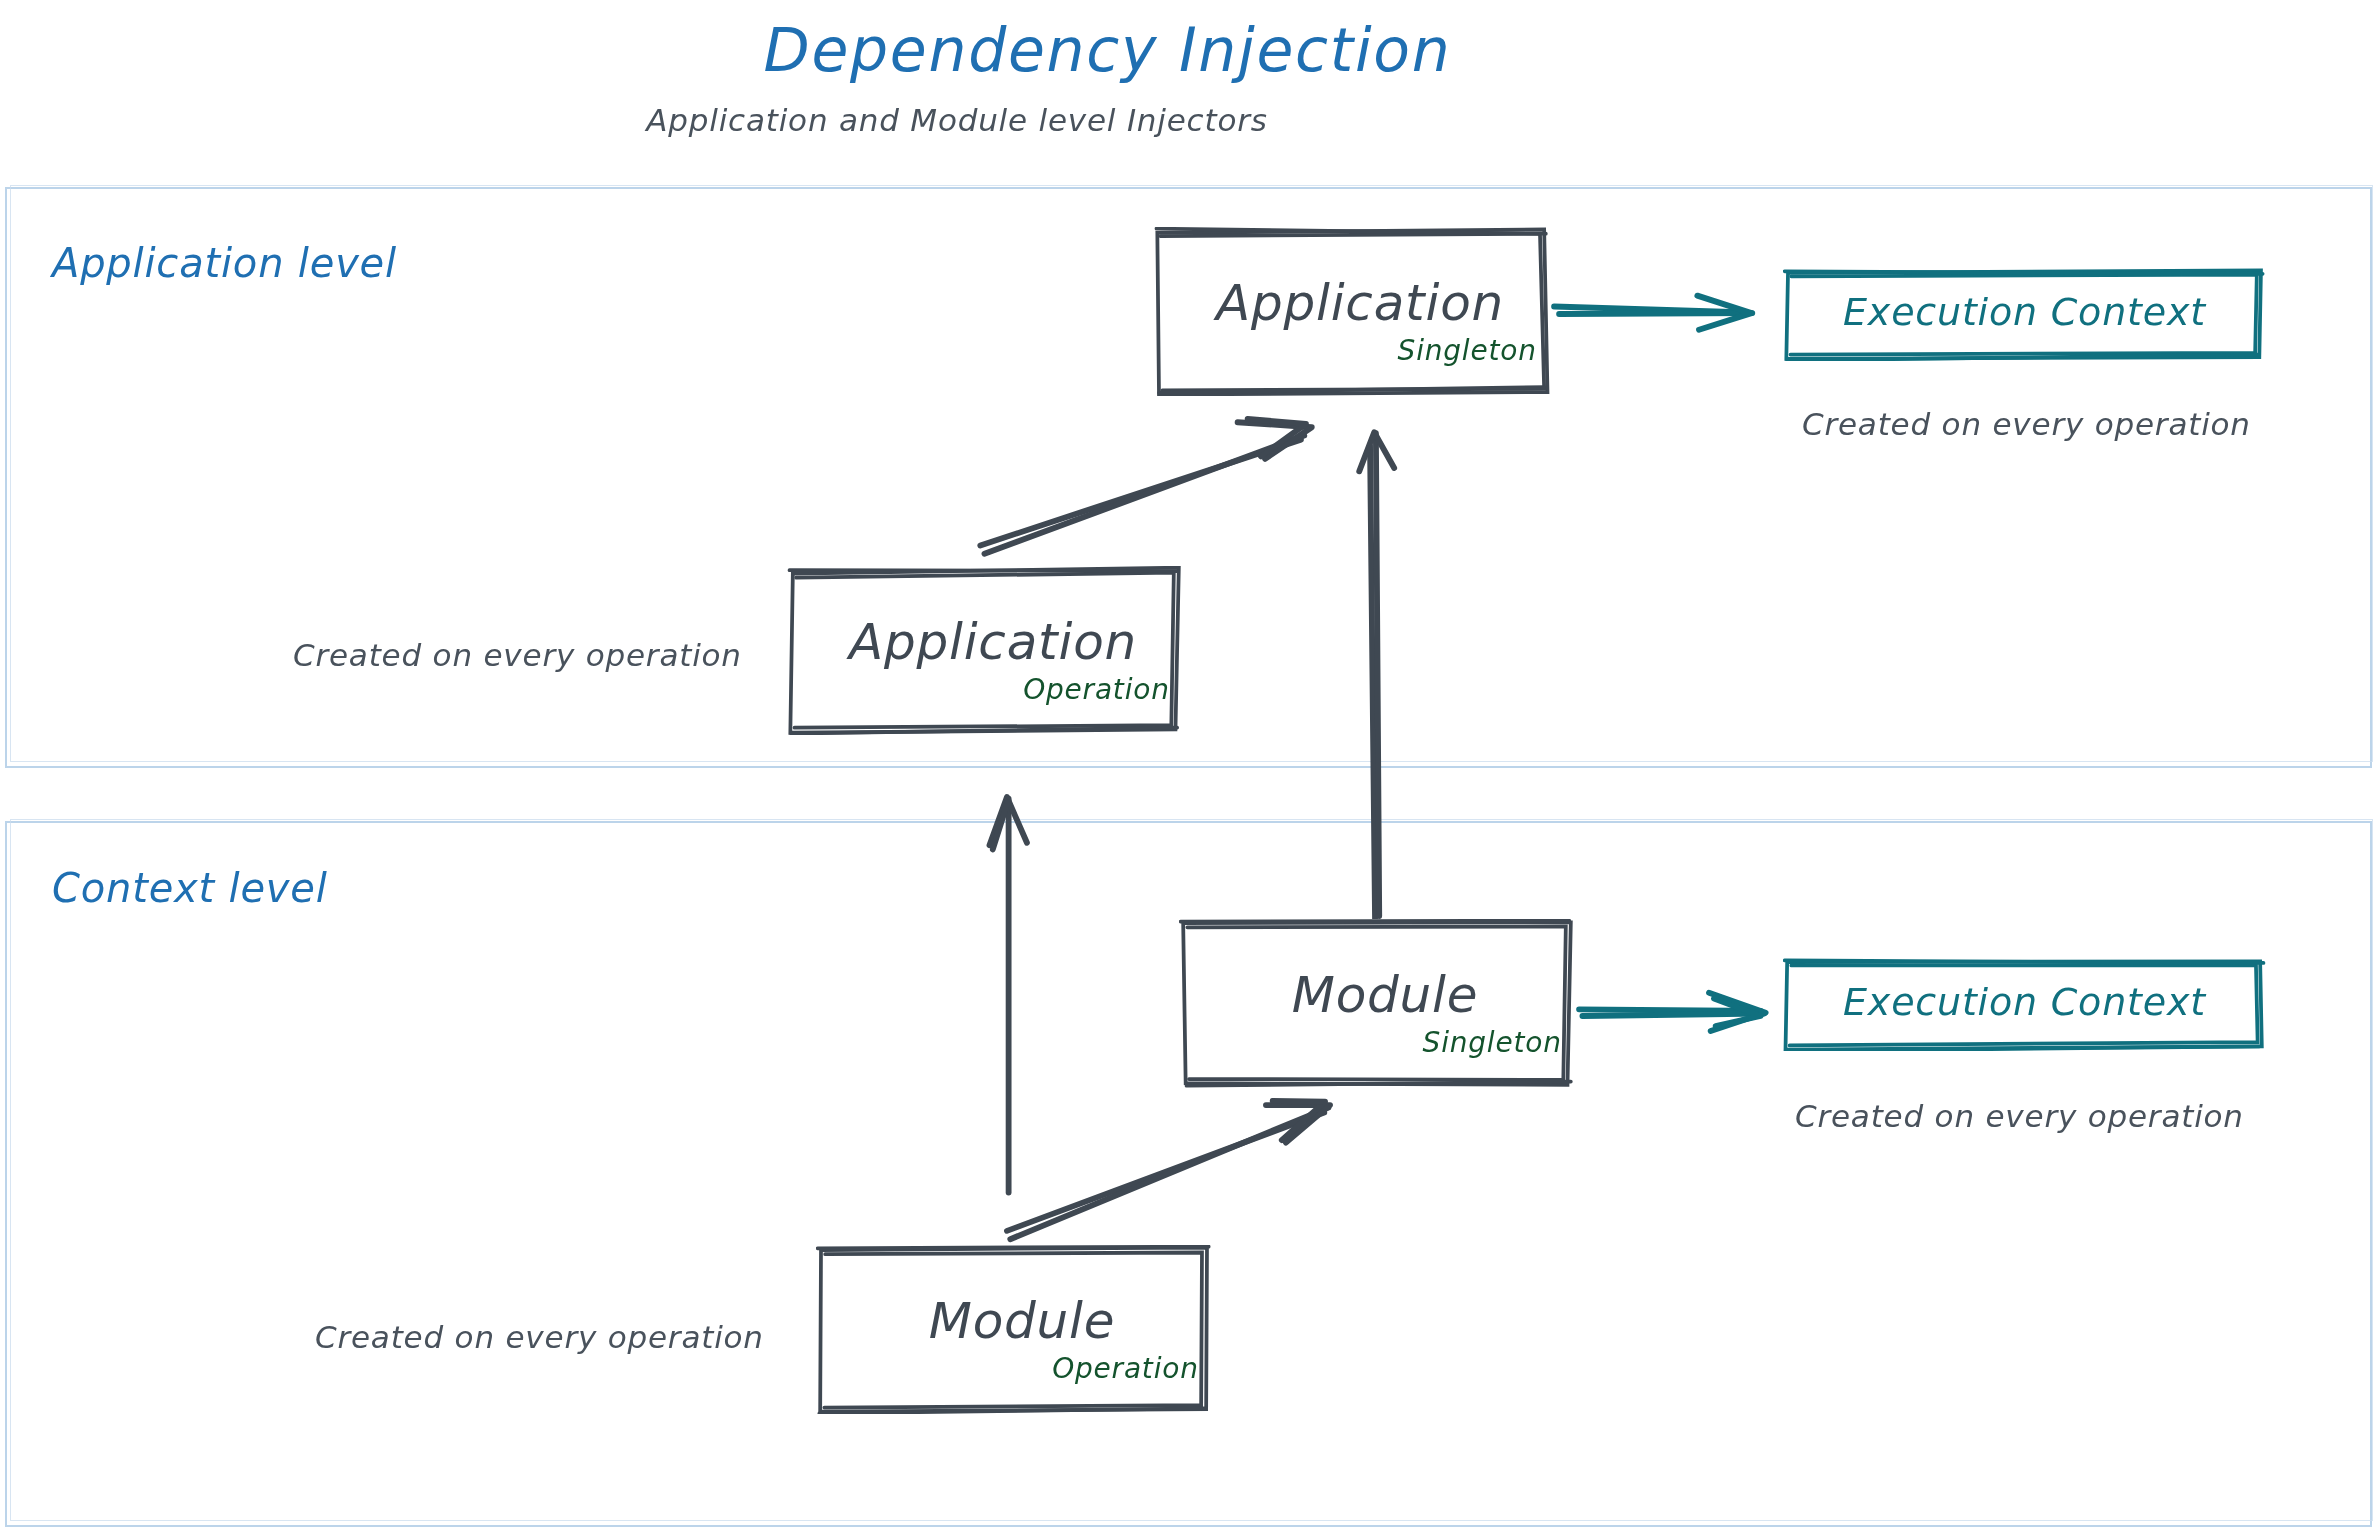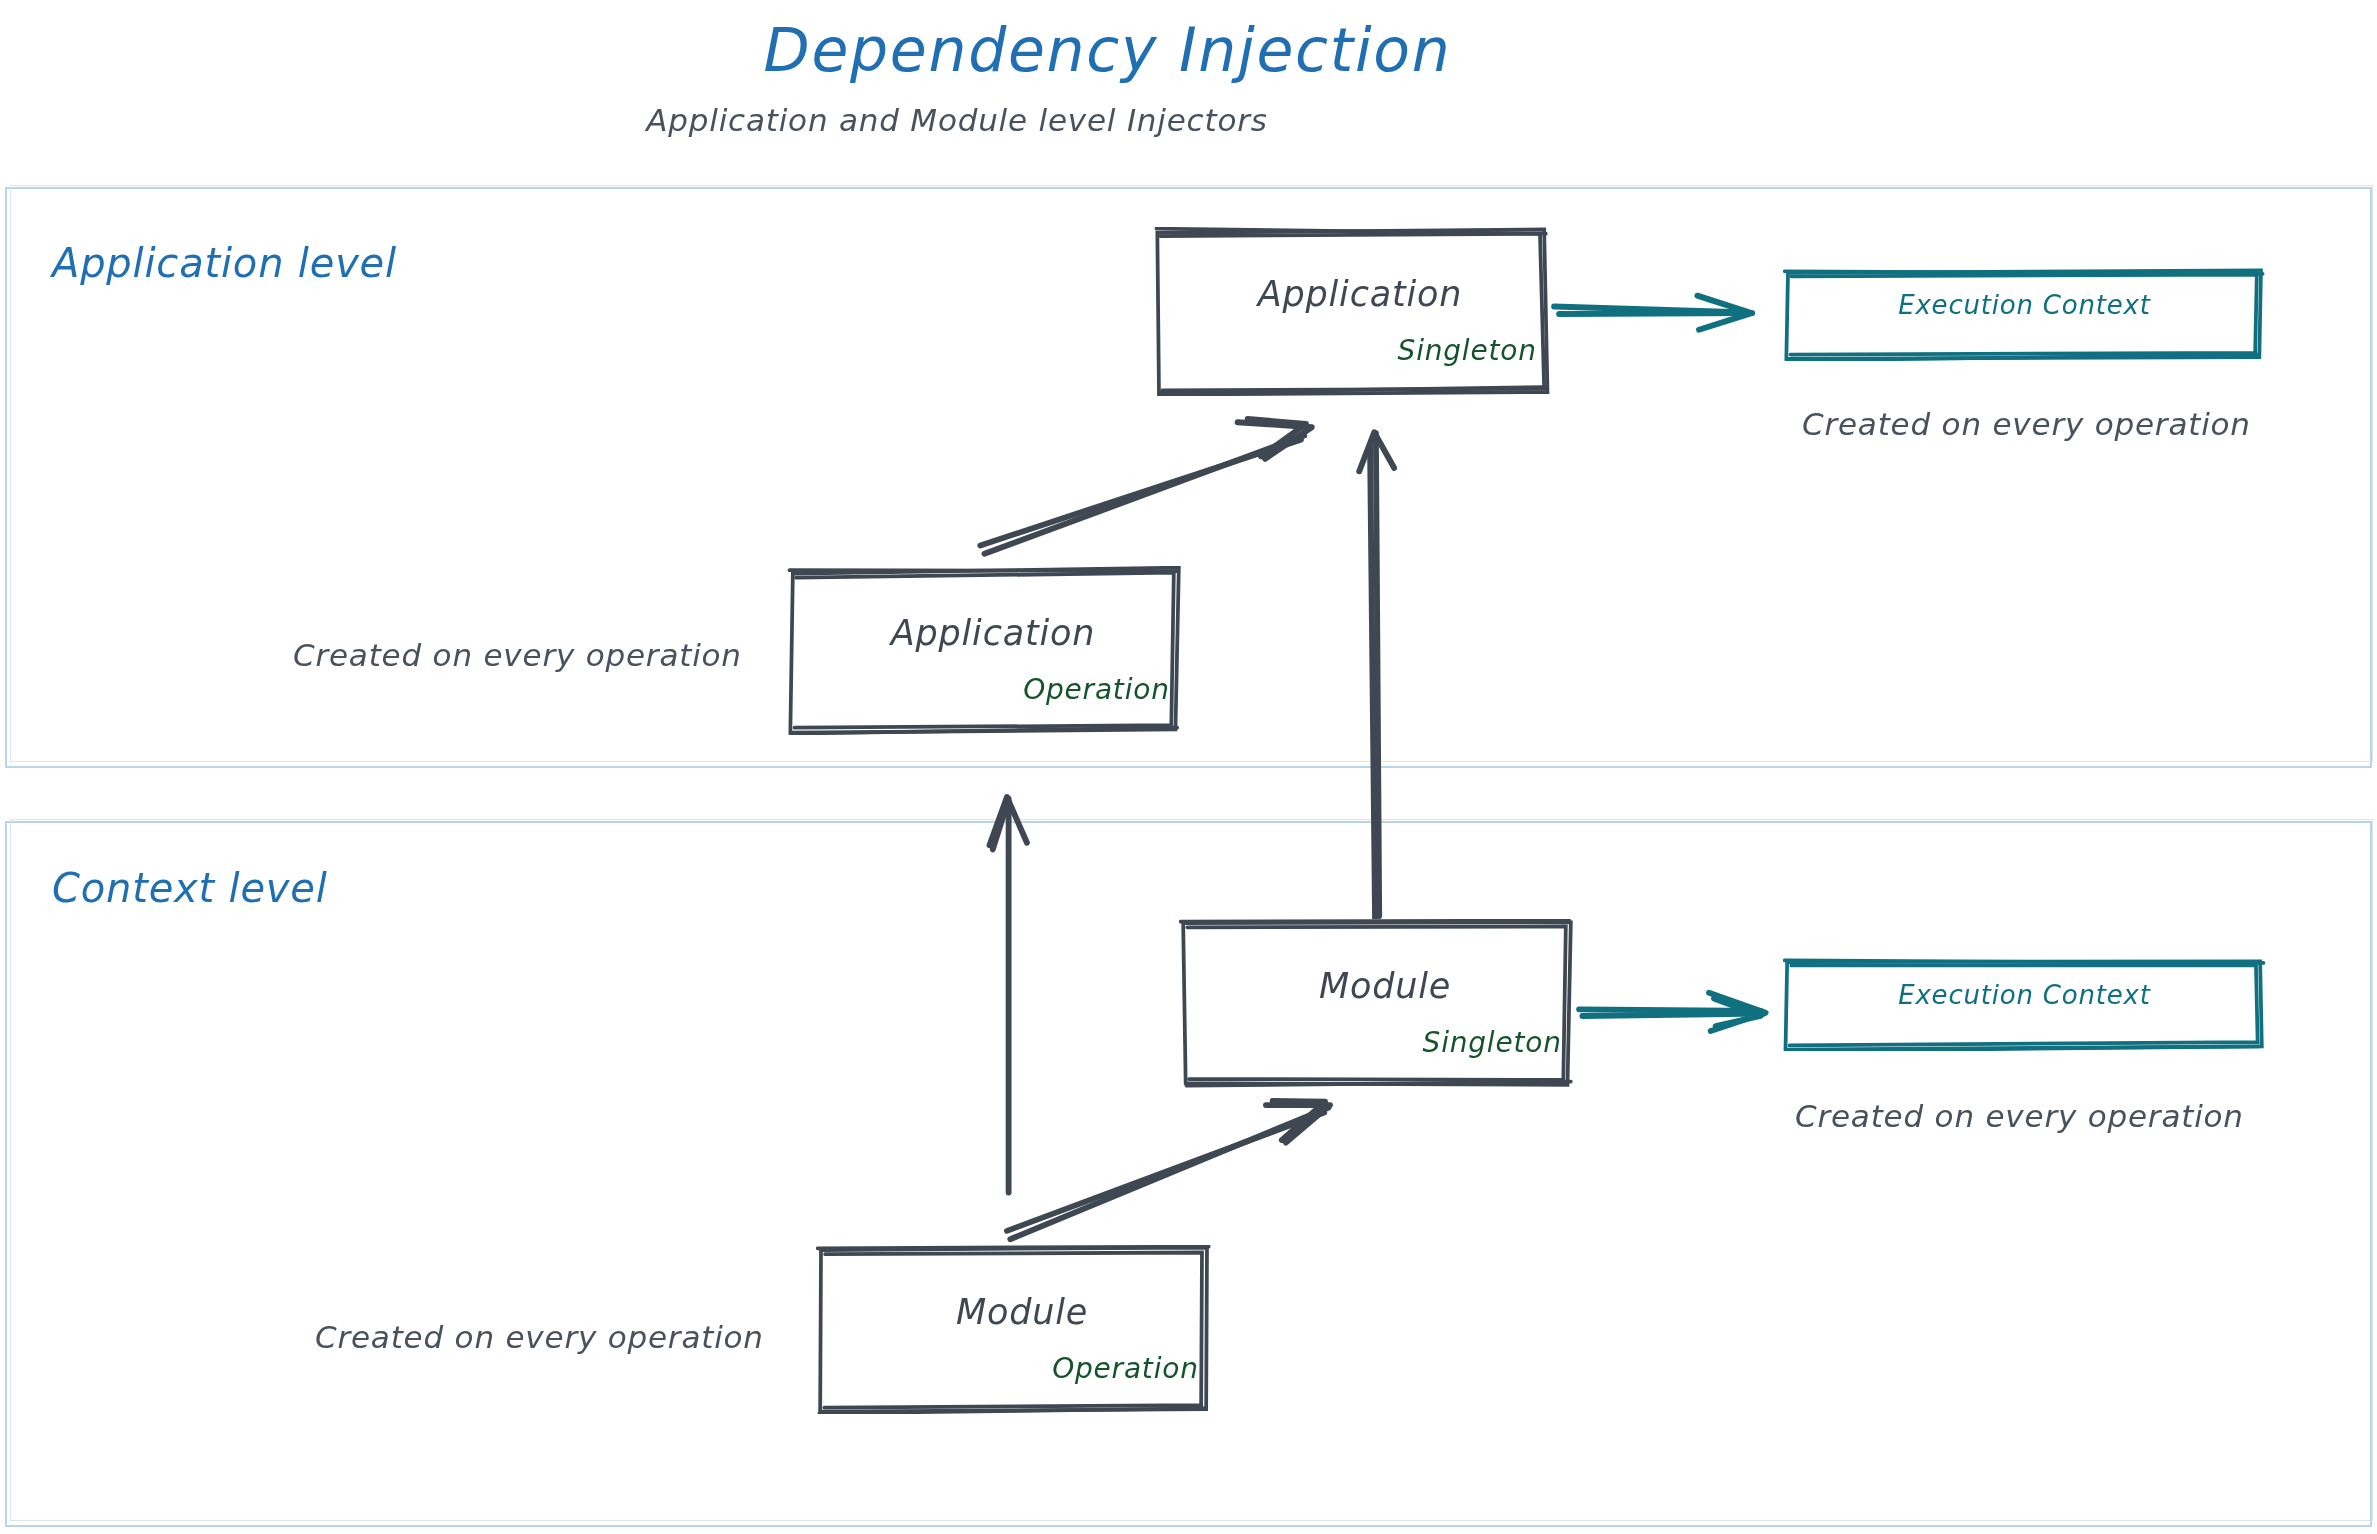--- a/index.html
+++ b/index.html
@@ -79,21 +79,21 @@
   .node .sketch-border {
     position: absolute;
     inset: 0;
     pointer-events: none;
   }
   .node .node-title {
     position: absolute;
     left: 16px; right: 0;
     text-align: center;
     color: #3f4852;
-    font-size: 35px;
+    font-size: 50px;
     font-style: italic;
     letter-spacing: 0.8px;
     white-space: nowrap;
   }
   .node .node-scope {
     position: absolute;
     right: 13.3px;
     color: #14532d;
     font-size: 28px;
     font-style: italic;
@@ -120,21 +120,21 @@
   .node-teal {
     position: absolute;
     box-sizing: border-box;
     background: #ffffff;
   }
   .node-teal .ec-title {
     position: absolute;
     left: 0; right: 0;
     text-align: center;
     color: #10707f;
-    font-size: 26px;
+    font-size: 38px;
     font-style: italic;
     letter-spacing: 0.8px;
     white-space: nowrap;
   }
   #node-execution-context-app { left: 1783px; top: 268px; width: 483px; height: 93px; }
   #node-execution-context-mod { left: 1783px; top: 958px; width: 483px; height: 93px; }
   #node-execution-context-app .ec-title,
   #node-execution-context-mod .ec-title { top: 21.7px; }
 
   

